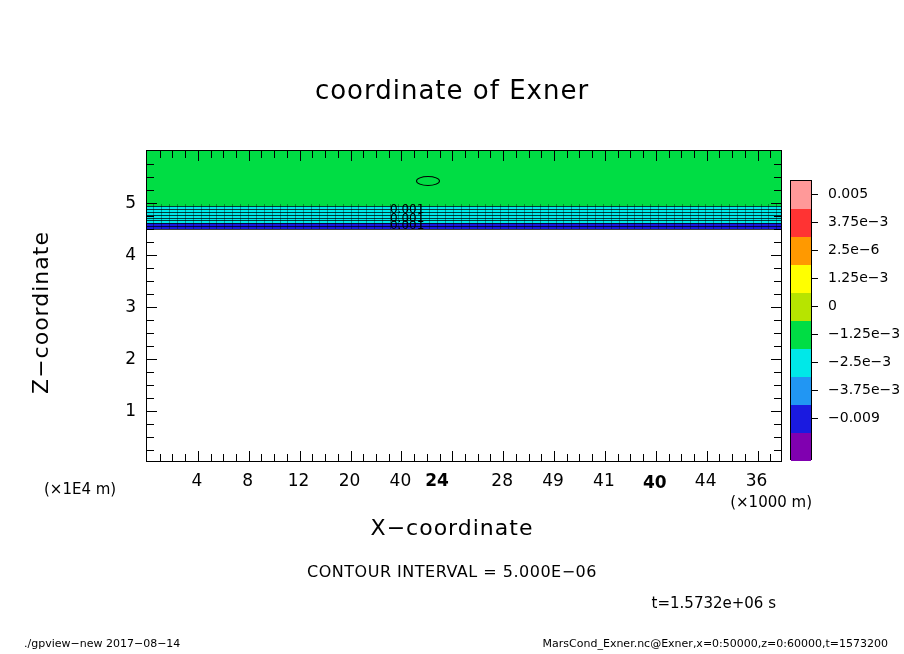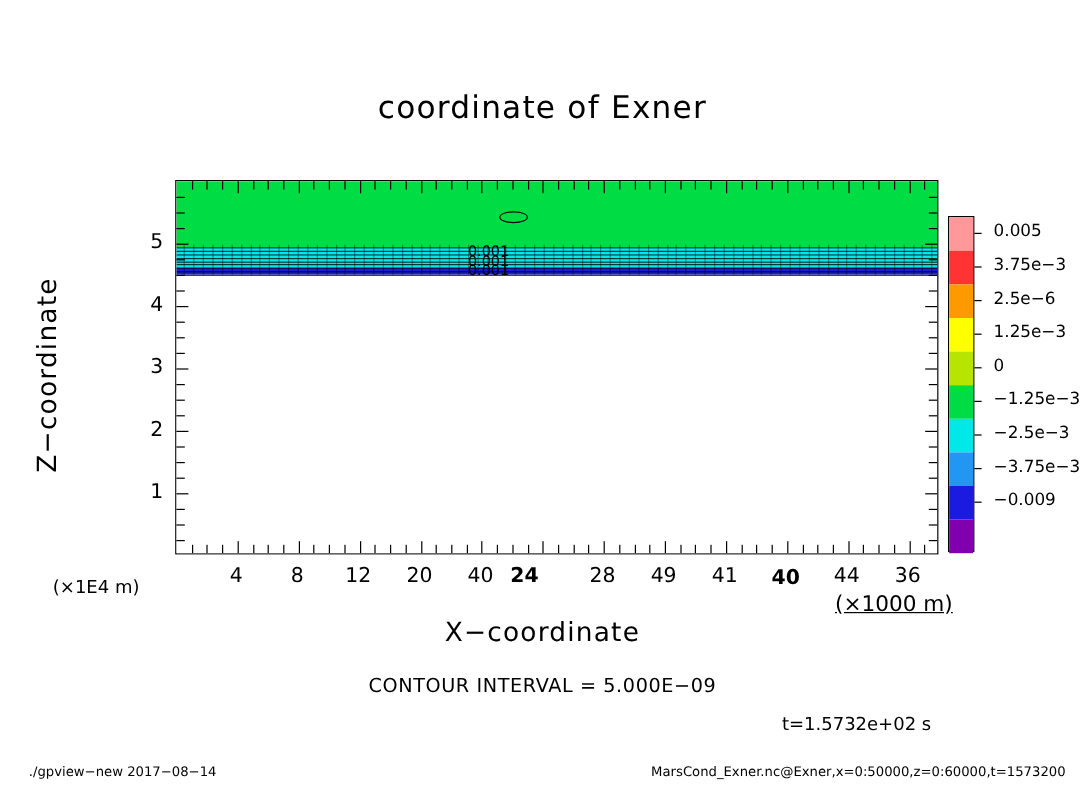--- a/index.html
+++ b/index.html
@@ -34,21 +34,21 @@
   .xlab{position:absolute;font-size:17px;text-align:center;width:40px;}
   .ylab{position:absolute;font-size:17px;text-align:right;width:30px;}
   #xaxis-title{
     left:0;top:515px;width:904px;text-align:center;font-size:22px;letter-spacing:1px;
   }
   #yaxis-title{
     left:-60px;top:300px;width:200px;text-align:center;font-size:22px;letter-spacing:1px;
     transform:rotate(-90deg);transform-origin:center center;
   }
   #yunit{left:44px;top:480px;font-size:15px;}
-  #xunit{right:110px;top:493px;font-size:18px;text-decoration:underline;}
+  #xunit{right:92px;top:493px;font-size:15px;}
   
   #colorbar{
     left:790px;top:180px;width:22px;height:280px;border:1px solid #000;box-sizing:border-box;
   }
   #colorbar .cb-cell{width:100%;}
   .cb-label{position:absolute;left:828px;font-size:14px;white-space:nowrap;}
   .cb-tick{position:absolute;left:812px;width:6px;height:1px;background:#000;}
   
   #contour-interval{
     left:0;top:562px;width:904px;text-align:center;font-size:16px;letter-spacing:0.5px;
@@ -325,22 +325,22 @@
     <div class="cb-cell" style="height: 28px; background: rgb(255, 153, 0);"></div>
     <div class="cb-cell" style="height: 28px; background: rgb(255, 255, 0);"></div>
     <div class="cb-cell" style="height: 28px; background: rgb(183, 228, 0);"></div>
     <div class="cb-cell" style="height: 28px; background: rgb(0, 221, 68);"></div>
     <div class="cb-cell" style="height: 28px; background: rgb(0, 232, 232);"></div>
     <div class="cb-cell" style="height: 28px; background: rgb(33, 150, 243);"></div>
     <div class="cb-cell" style="height: 28px; background: rgb(26, 26, 224);"></div>
     <div class="cb-cell" style="height: 28px; background: rgb(128, 0, 176);"></div>
   </div>
 
-<div class="abs" id="contour-interval">CONTOUR INTERVAL = 5.000E−09</div>
-<div class="abs" id="time-label">t=1.5732e+02 s</div>
+<div class="abs" id="contour-interval">CONTOUR INTERVAL = 5.000E−06</div>
+<div class="abs" id="time-label">t=1.5732e+06 s</div>
 <div class="abs" id="footer-left">./gpview−new   2017−08−14</div>
 <div class="abs" id="footer-right">MarsCond_Exner.nc@Exner,x=0:50000,z=0:60000,t=1573200</div>
 
 <div class="abs xlab" style="left: 176.88px; top: 470px;">4</div>
 <div class="abs xlab" style="left: 227.76px; top: 470px;">8</div>
 <div class="abs xlab" style="left: 278.64px; top: 470px;">12</div>
 <div class="abs xlab" style="left: 329.52px; top: 470px;">20</div>
 <div class="abs xlab" style="left: 380.4px; top: 470px;">40</div>
 <div class="abs xlab" style="left: 417px; top: 470px; font-weight: bold;">24</div>
 <div class="abs xlab" style="left: 482.16px; top: 470px;">28</div>

